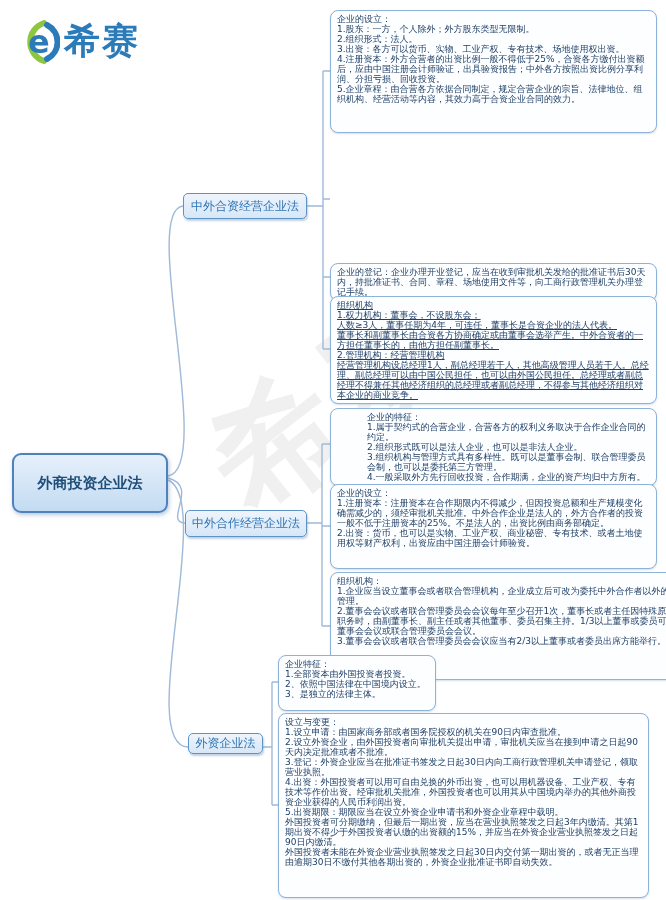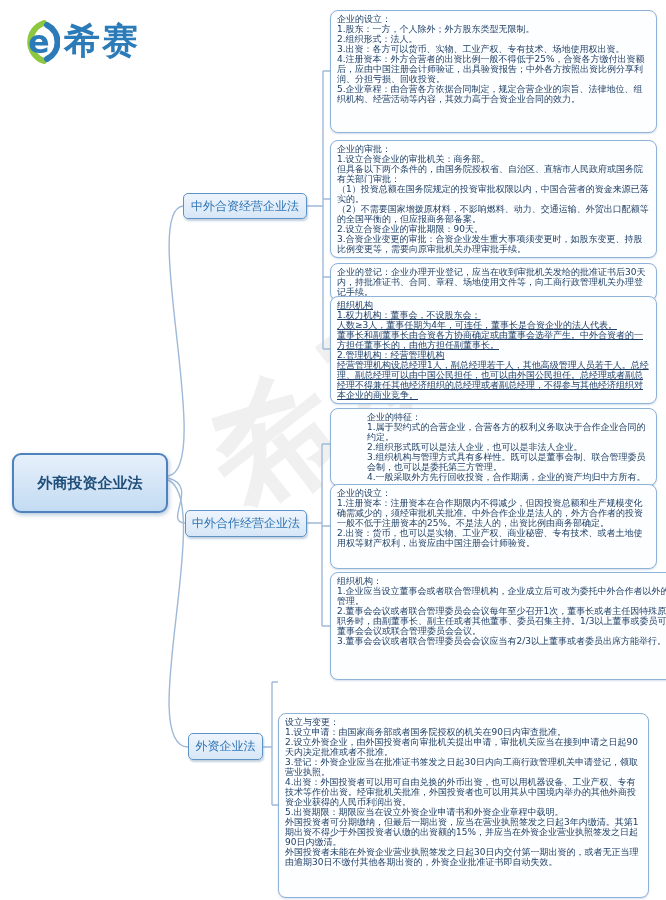--- a/index.html
+++ b/index.html
@@ -25,21 +25,21 @@
     display:flex;align-items:center;justify-content:center;
     font-size:15px;font-weight:bold;color:#1f4e79;
     box-shadow:1px 2px 4px rgba(110,145,185,.5);}
 
   
   .branch{position:absolute;z-index:2;display:flex;align-items:center;justify-content:center;
     background:linear-gradient(#eef4fc,#d7e7f7);border:1px solid #5e93c5;border-radius:5px;
     font-size:12px;color:#2e74b5;box-shadow:1px 2px 2px rgba(120,150,185,.45);}
   .b1{left:183px;top:193px;width:124px;height:26px;}
   .b2{left:185px;top:510px;width:122px;height:27px;}
-  .b3{left:188px;top:733px;width:75px;height:27px;}
+  .b3{left:188px;top:733px;width:75px;height:21px;}
 
   
   .leaf{position:absolute;z-index:2;background:#fdfeff;border:1px solid #8fb2d9;border-radius:8px;
     padding:3px 6px;font-size:9px;line-height:10px;color:#1f3f66;white-space:pre-wrap;
     box-shadow:0 1px 2px rgba(130,160,195,.35);overflow:hidden;}
   .nA{left:330px;top:10px;  width:327px;min-height:123px;}
   .nB{left:330px;top:140px; width:327px;min-height:117px;}
   .nC{left:330px;top:263px; width:327px;min-height:29px;padding-left:6px;}
   .nD{left:330px;top:296px; width:327px;min-height:106px;text-decoration:underline;}
   .nE{left:330px;top:408px; width:327px;min-height:73px;padding-left:36px;}
@@ -84,27 +84,20 @@
   <div class="branch b2">中外合作经营企业法</div>
   <div class="branch b1">中外合资经营企业法</div>
   <div class="branch b3">外资企业法</div>
 
   <div class="leaf nA">企业的设立：
 1.股东：一方，个人除外；外方股东类型无限制。
 2.组织形式：法人。
 3.出资：各方可以货币、实物、工业产权、专有技术、场地使用权出资。
 4.注册资本：外方合营者的出资比例一般不得低于25%，合资各方缴付出资额后，应由中国注册会计师验证，出具验资报告；中外各方按照出资比例分享利润、分担亏损、回收投资。
 5.企业章程：由合营各方依据合同制定，规定合营企业的宗旨、法律地位、组织机构、经营活动等内容，其效力高于合资企业合同的效力。</div>
-  <div class="leaf nB">企业的审批：
-1.设立合资企业的审批机关：商务部。
-但具备以下两个条件的，由国务院授权省、自治区、直辖市人民政府或国务院有关部门审批：
-（1）投资总额在国务院规定的投资审批权限以内，中国合营者的资金来源已落实的。
-（2）不需要国家增拨原材料，不影响燃料、动力、交通运输、外贸出口配额等的全国平衡的，但应报商务部备案。
-2.设立合资企业的审批期限：90天。
-3.合资企业变更的审批：合资企业发生重大事项须变更时，如股东变更、持股比例变更等，需要向原审批机关办理审批手续。</div>
   <div class="leaf nC">企业的登记：企业办理开业登记，应当在收到审批机关发给的批准证书后30天内，持批准证书、合同、章程、场地使用文件等，向工商行政管理机关办理登记手续。</div>
   <div class="leaf nD">组织机构
 1.权力机构：董事会，不设股东会；
 人数≥3人，董事任期为4年，可连任，董事长是合资企业的法人代表。
 董事长和副董事长由合资各方协商确定或由董事会选举产生。中外合资者的一方担任董事长的，由他方担任副董事长。
 2.管理机构：经营管理机构
 经营管理机构设总经理1人，副总经理若干人，其他高级管理人员若干人。总经理、副总经理可以由中国公民担任，也可以由外国公民担任。总经理或者副总经理不得兼任其他经济组织的总经理或者副总经理，不得参与其他经济组织对本企业的商业竞争。</div>
 
   <div class="leaf nE">企业的特征：
 1.属于契约式的合营企业，合营各方的权利义务取决于合作企业合同的约定。
@@ -112,20 +105,24 @@
 3.组织机构与管理方式具有多样性。既可以是董事会制、联合管理委员会制，也可以是委托第三方管理。
 4.一般采取外方先行回收投资，合作期满，企业的资产均归中方所有。</div>
   <div class="leaf nF">企业的设立：
 1.注册资本：注册资本在合作期限内不得减少，但因投资总额和生产规模变化确需减少的，须经审批机关批准。中外合作企业是法人的，外方合作者的投资一般不低于注册资本的25%。不是法人的，出资比例由商务部确定。
 2.出资：货币，也可以是实物、工业产权、商业秘密、专有技术、或者土地使用权等财产权利，出资应由中国注册会计师验资。</div>
   <div class="leaf nG">组织机构：
 1.企业应当设立董事会或者联合管理机构，企业成立后可改为委托中外合作者以外的他人经营管理。
 2.董事会会议或者联合管理委员会会议每年至少召开1次，董事长或者主任因特殊原因不能履行职务时，由副董事长、副主任或者其他董事、委员召集主持。1/3以上董事或委员可以提议召开董事会会议或联合管理委员会会议。
 3.董事会会议或者联合管理委员会会议应当有2/3以上董事或者委员出席方能举行。</div>
 
+  <div class="leaf nH">企业特征：
+1.全部资本由外国投资者投资。
+2、依照中国法律在中国境内设立。
+3、是独立的法律主体。</div>
   <div class="leaf nI">设立与变更：
 1.设立申请：由国家商务部或者国务院授权的机关在90日内审查批准。
 2.设立外资企业，由外国投资者向审批机关提出申请，审批机关应当在接到申请之日起90天内决定批准或者不批准。
 3.登记：外资企业应当在批准证书签发之日起30日内向工商行政管理机关申请登记，领取营业执照。
 4.出资：外国投资者可以用可自由兑换的外币出资，也可以用机器设备、工业产权、专有技术等作价出资。经审批机关批准，外国投资者也可以用其从中国境内举办的其他外商投资企业获得的人民币利润出资。
 5.出资期限：期限应当在设立外资企业申请书和外资企业章程中载明。
 外国投资者可分期缴纳，但最后一期出资，应当在营业执照签发之日起3年内缴清。其第1期出资不得少于外国投资者认缴的出资额的15%，并应当在外资企业营业执照签发之日起90日内缴清。
 外国投资者未能在外资企业营业执照签发之日起30日内交付第一期出资的，或者无正当理由逾期30日不缴付其他各期出资的，外资企业批准证书即自动失效。</div>
 
 </div>

